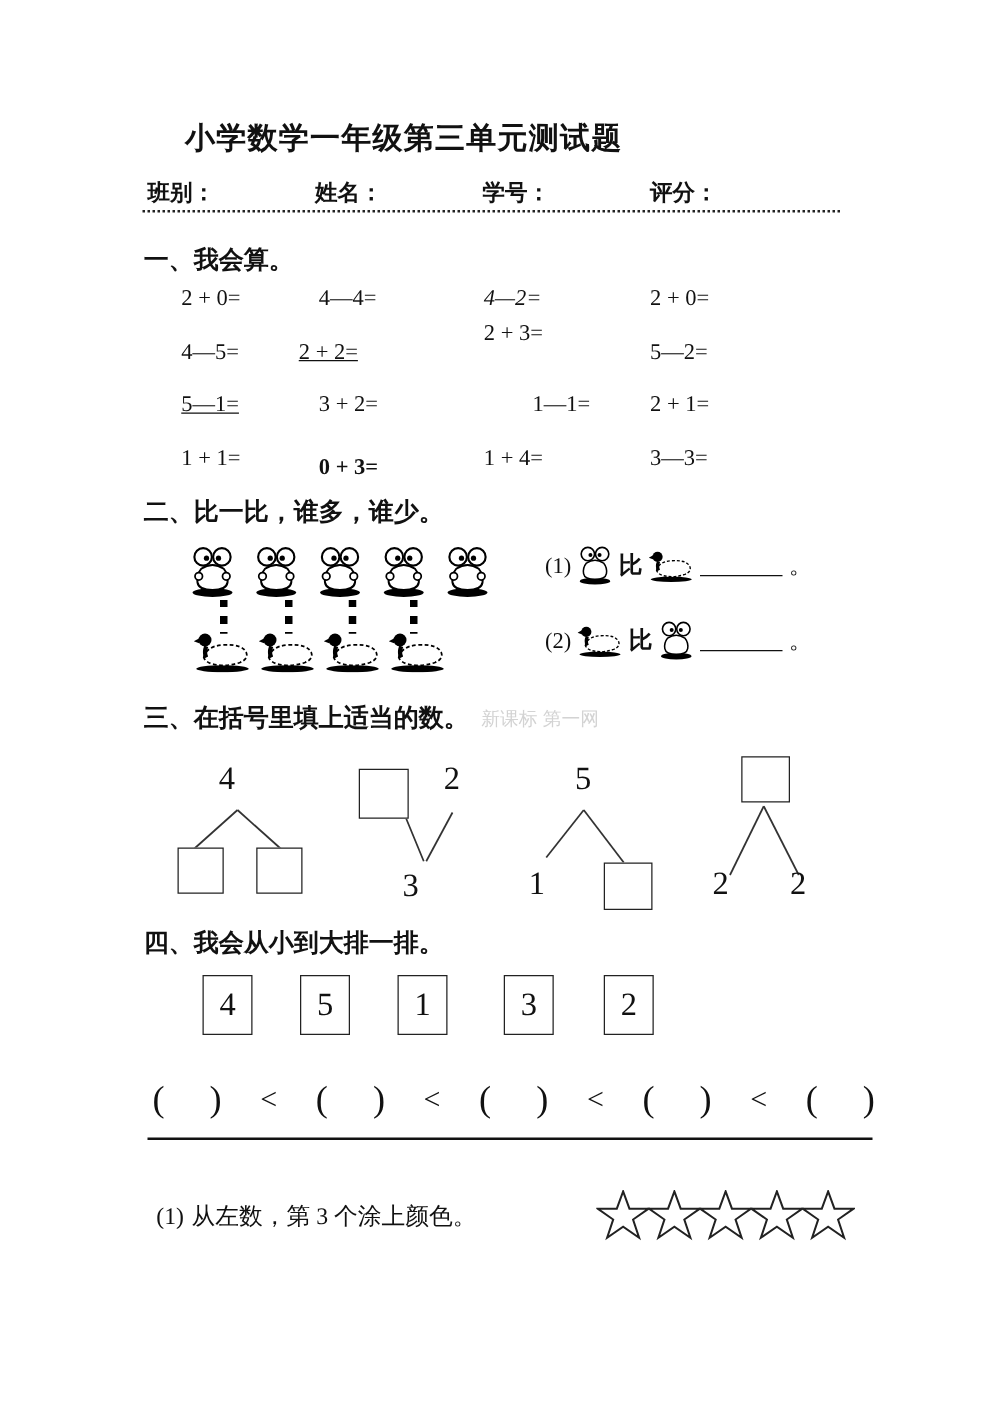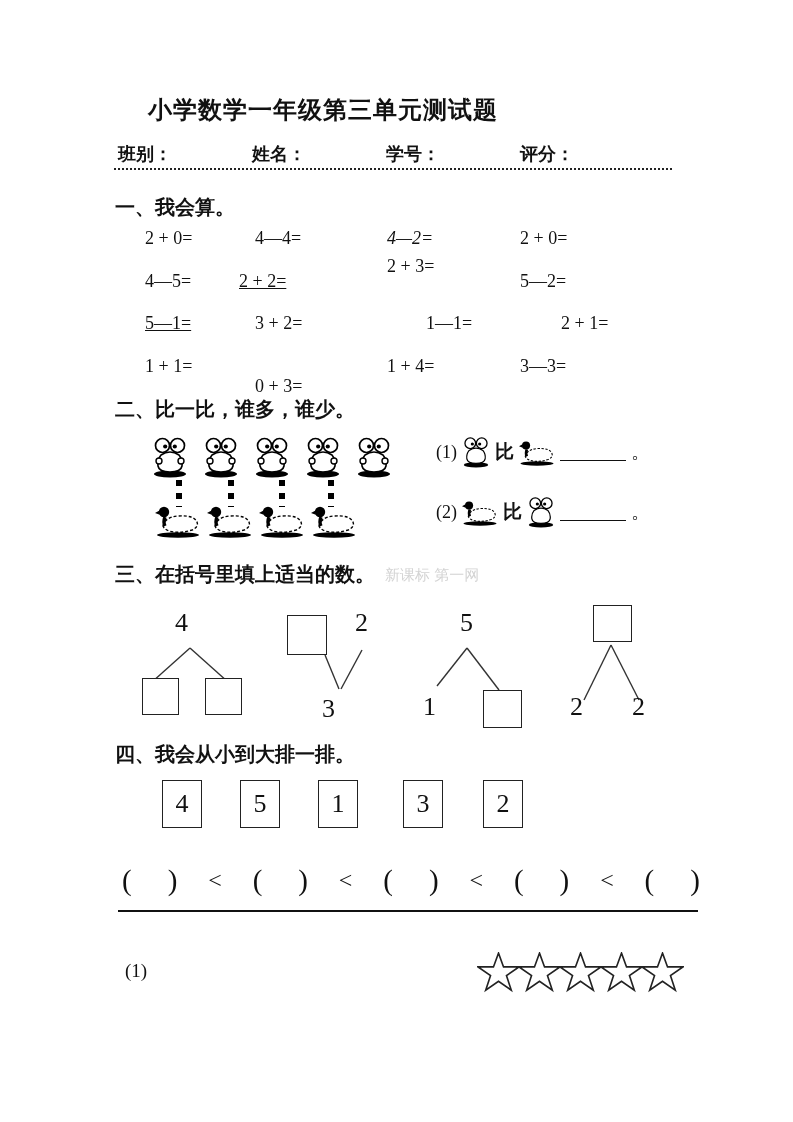--- a/index.html
+++ b/index.html
@@ -119,24 +119,24 @@
   <span class="abs eq" style="left:520px;top:228px;">2 + 0=</span>
 
   <span class="abs eq" style="left:145px;top:271px;">4—5=</span>
   <span class="abs eq" style="left:239px;top:271px;text-decoration:underline;">2 + 2=</span>
   <span class="abs eq" style="left:387px;top:256px;">2 + 3=</span>
   <span class="abs eq" style="left:520px;top:271px;">5—2=</span>
 
   <span class="abs eq" style="left:145px;top:313px;text-decoration:underline;">5—1=</span>
   <span class="abs eq" style="left:255px;top:313px;">3 + 2=</span>
   <span class="abs eq" style="left:387px;top:313px;margin-left:39px;">1—1=</span>
-  <span class="abs eq" style="left:520px;top:313px;margin-left:41px;">2 + 1=</span>
+  <span class="abs eq" style="left:520px;top:313px;">2 + 1=</span>
 
   <span class="abs eq" style="left:145px;top:356px;">1 + 1=</span>
-  <span class="abs eq" style="left:255px;top:376px;">0 + 3=</span>
+  <span class="abs eq" style="left:255px;top:363px;font-weight:bold;">0 + 3=</span>
   <span class="abs eq" style="left:387px;top:356px;">1 + 4=</span>
   <span class="abs eq" style="left:520px;top:356px;">3—3=</span>
 
   <div class="abs sec-heading" style="left:115px;top:396px;">二、比一比，谁多，谁少。</div>
 
   <div class="abs" style="left:152px;top:436px;display:flex;gap:15px;">
     <span class="icon-cell"><svg width="36" height="42" viewBox="0 0 36 42">
           <ellipse cx="18" cy="38" rx="16" ry="3.5" fill="#000"></ellipse>
           <path d="M9 19 q9 -6 18 0 q4 5 3 11 q-1 6 -12 6 q-11 0 -12 -6 q-1 -6 3 -11 z" fill="#fff" stroke="#000" stroke-width="1.6"></path>
           <circle cx="10.5" cy="9.5" r="7" fill="#fff" stroke="#000" stroke-width="1.7"></circle>
@@ -342,20 +342,21 @@
         <span>(</span>
         <span class="paren-gap"></span>
         <span>)</span>
       </span>
   </div>
   <div class="abs solid-rule" style="left:118px;top:910px;width:580px;"></div>
 
 
   <div class="abs task-line" style="left:125px;top:960px;">
     <span>(1)</span>
+    <span>从左数，第 3 个涂上颜色。</span>
   </div>
 
   <div class="abs stars-row" style="left:477px;top:952px;">
     <svg width="43" height="41" viewBox="0 0 40 38">
         <polygon points="20,1 24.7,13.8 39,13.8 27.4,21.9 31.9,35.5 20,27.2 8.1,35.5 12.6,21.9 1,13.8 15.3,13.8" fill="#fff" stroke="#222" stroke-width="1.5"></polygon>
       </svg>
     <svg width="43" height="41" viewBox="0 0 40 38">
         <polygon points="20,1 24.7,13.8 39,13.8 27.4,21.9 31.9,35.5 20,27.2 8.1,35.5 12.6,21.9 1,13.8 15.3,13.8" fill="#fff" stroke="#222" stroke-width="1.5"></polygon>
       </svg>
     <svg width="43" height="41" viewBox="0 0 40 38">

